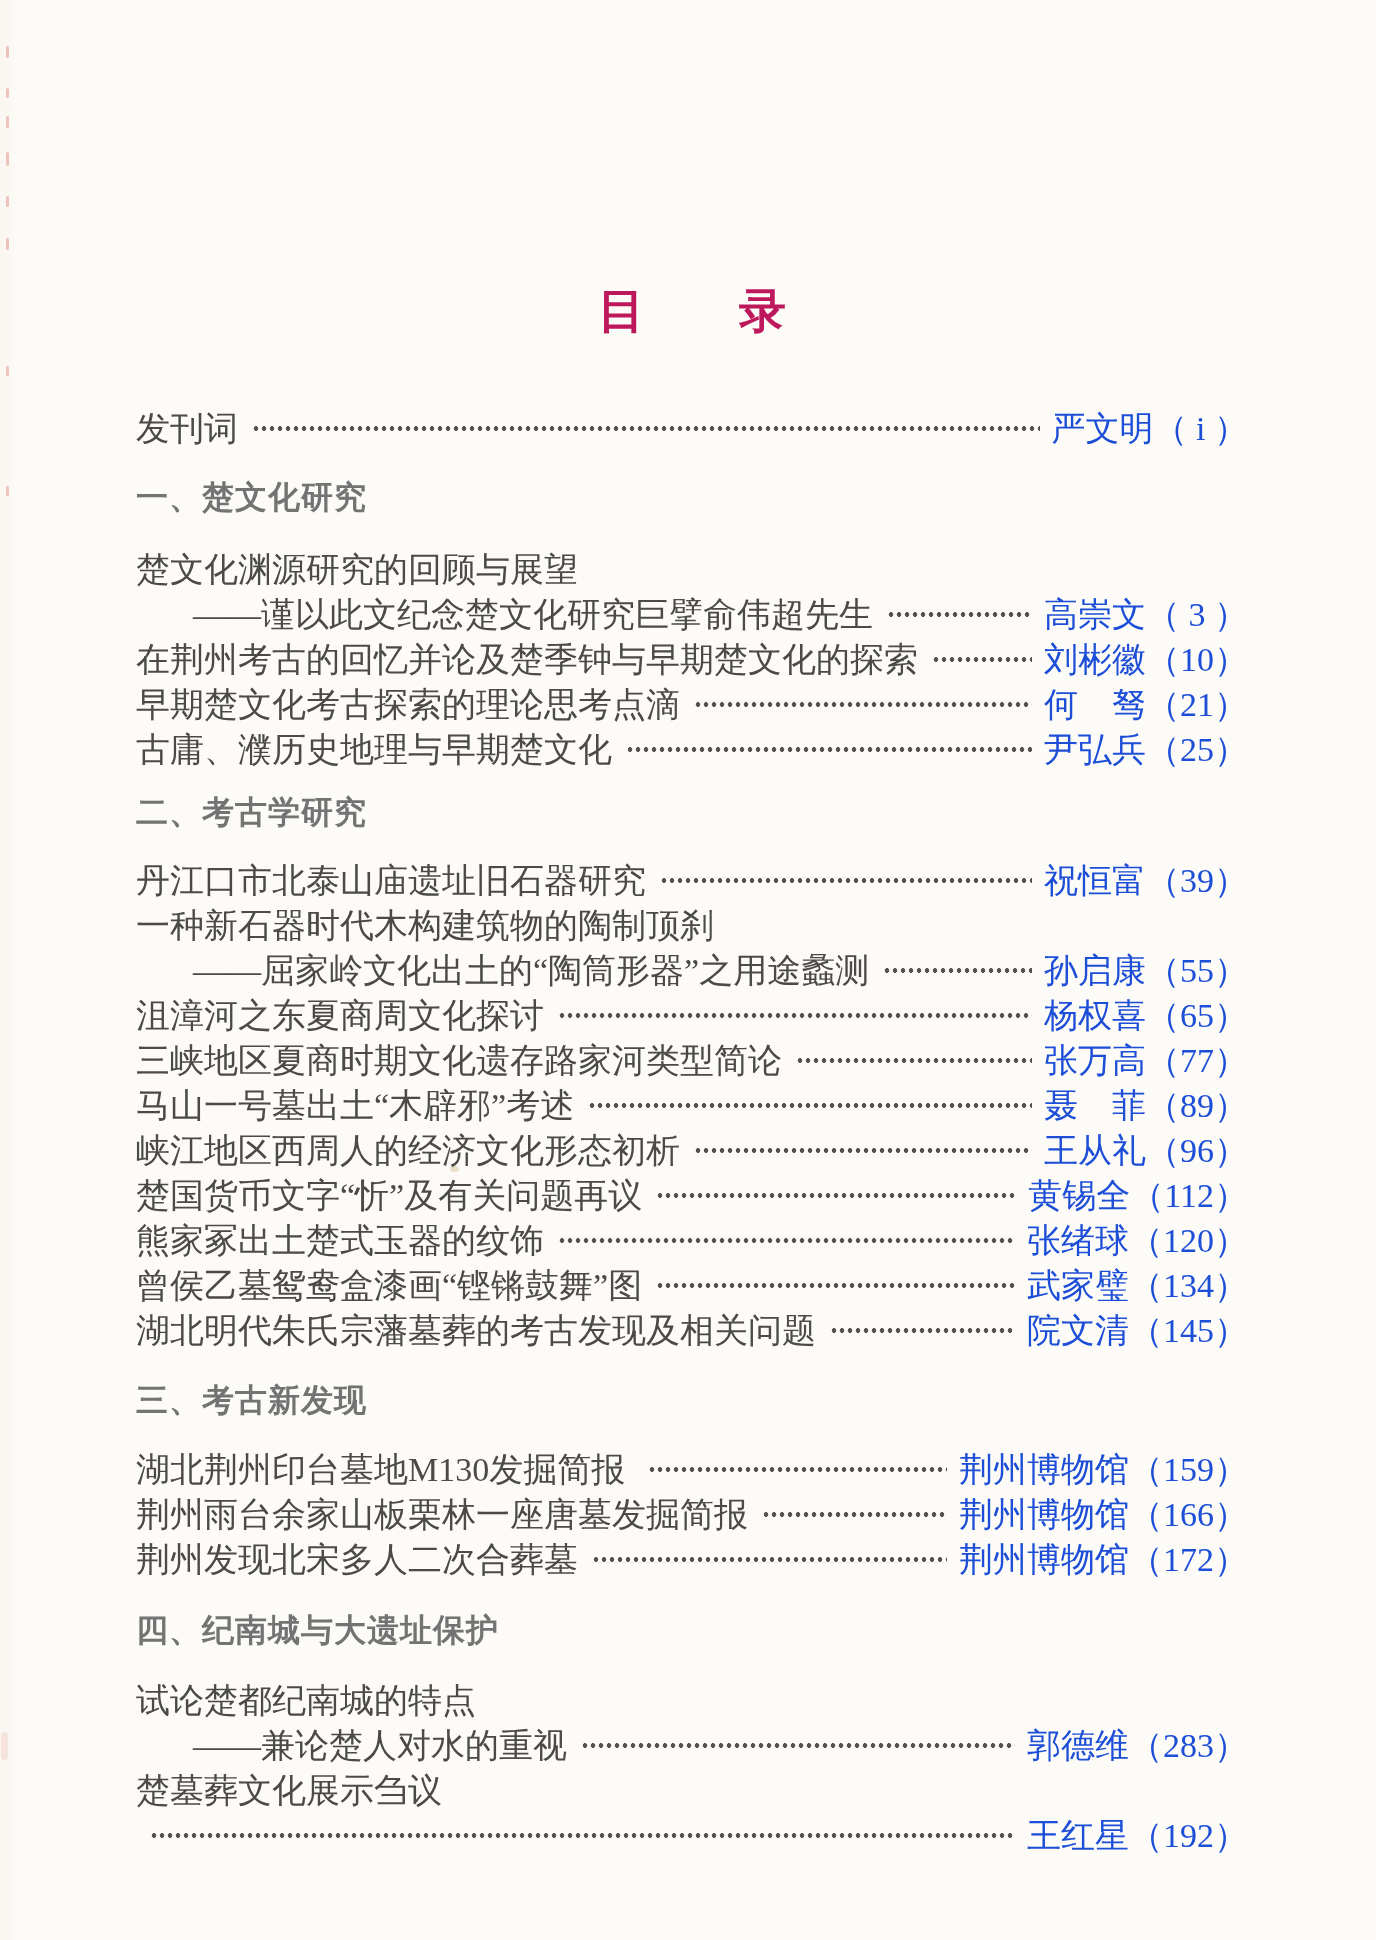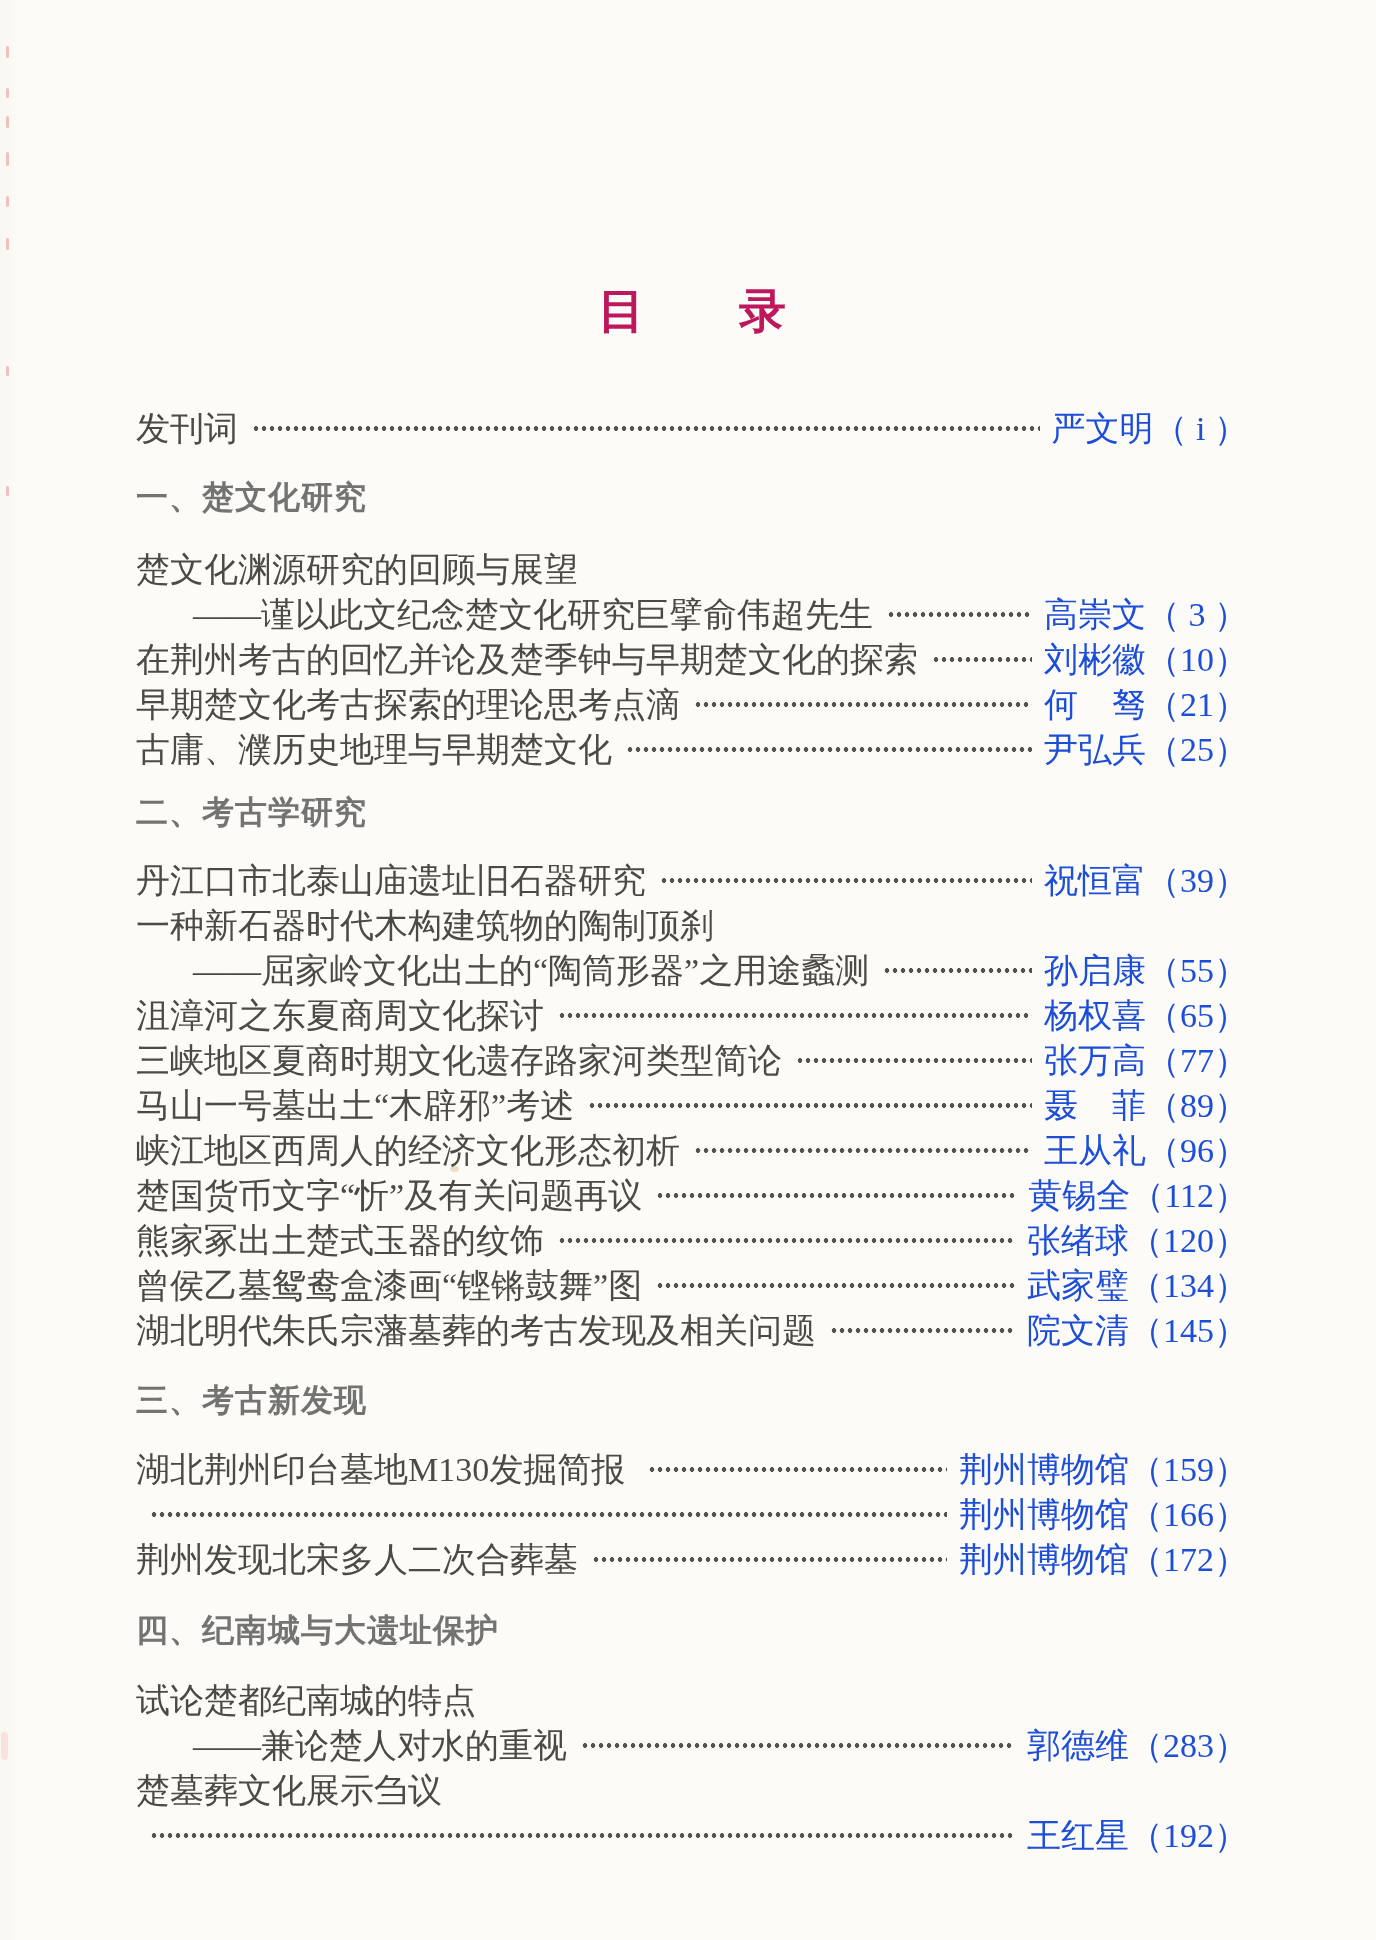--- a/index.html
+++ b/index.html
@@ -147,20 +147,21 @@
   </div>
 
   <div class="sec-head" style="margin-top:25px">三、考古新发现</div>
 
   <div class="row" style="margin-top:24px">
     <span class="t">湖北荆州印台墓地M130发掘简报 </span>
     <span class="leader"></span>
     <span class="ref"><span>荆州博物馆</span><span>（159）</span></span>
   </div>
   <div class="row">
+    <span class="t">荆州雨台余家山板栗林一座唐墓发掘简报</span>
     <span class="leader"></span>
     <span class="ref"><span>荆州博物馆</span><span>（166）</span></span>
   </div>
   <div class="row">
     <span class="t">荆州发现北宋多人二次合葬墓</span>
     <span class="leader"></span>
     <span class="ref"><span>荆州博物馆</span><span>（172）</span></span>
   </div>
 
   <div class="sec-head" style="margin-top:26px">四、纪南城与大遗址保护</div>

